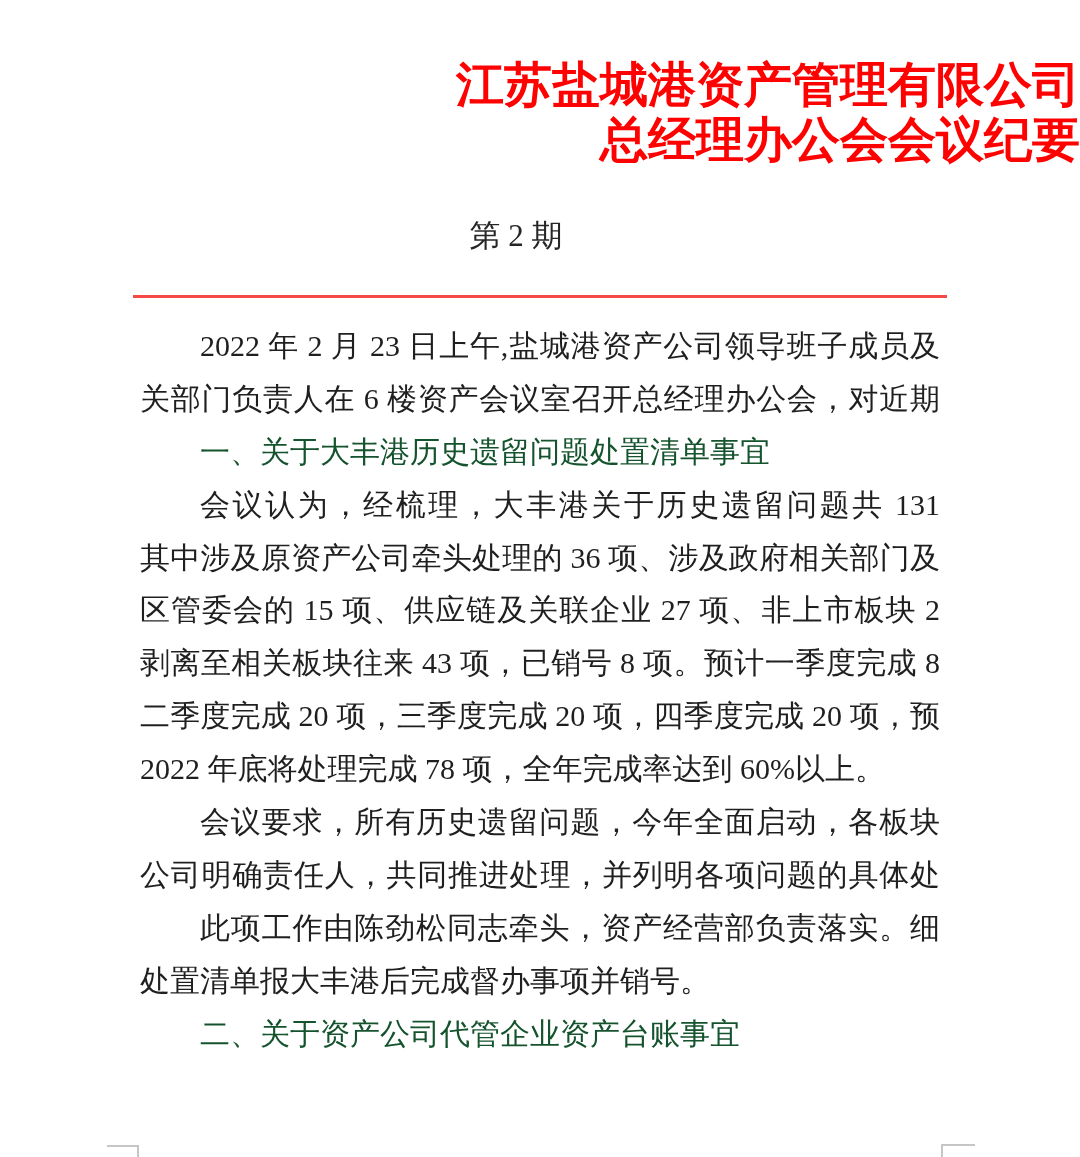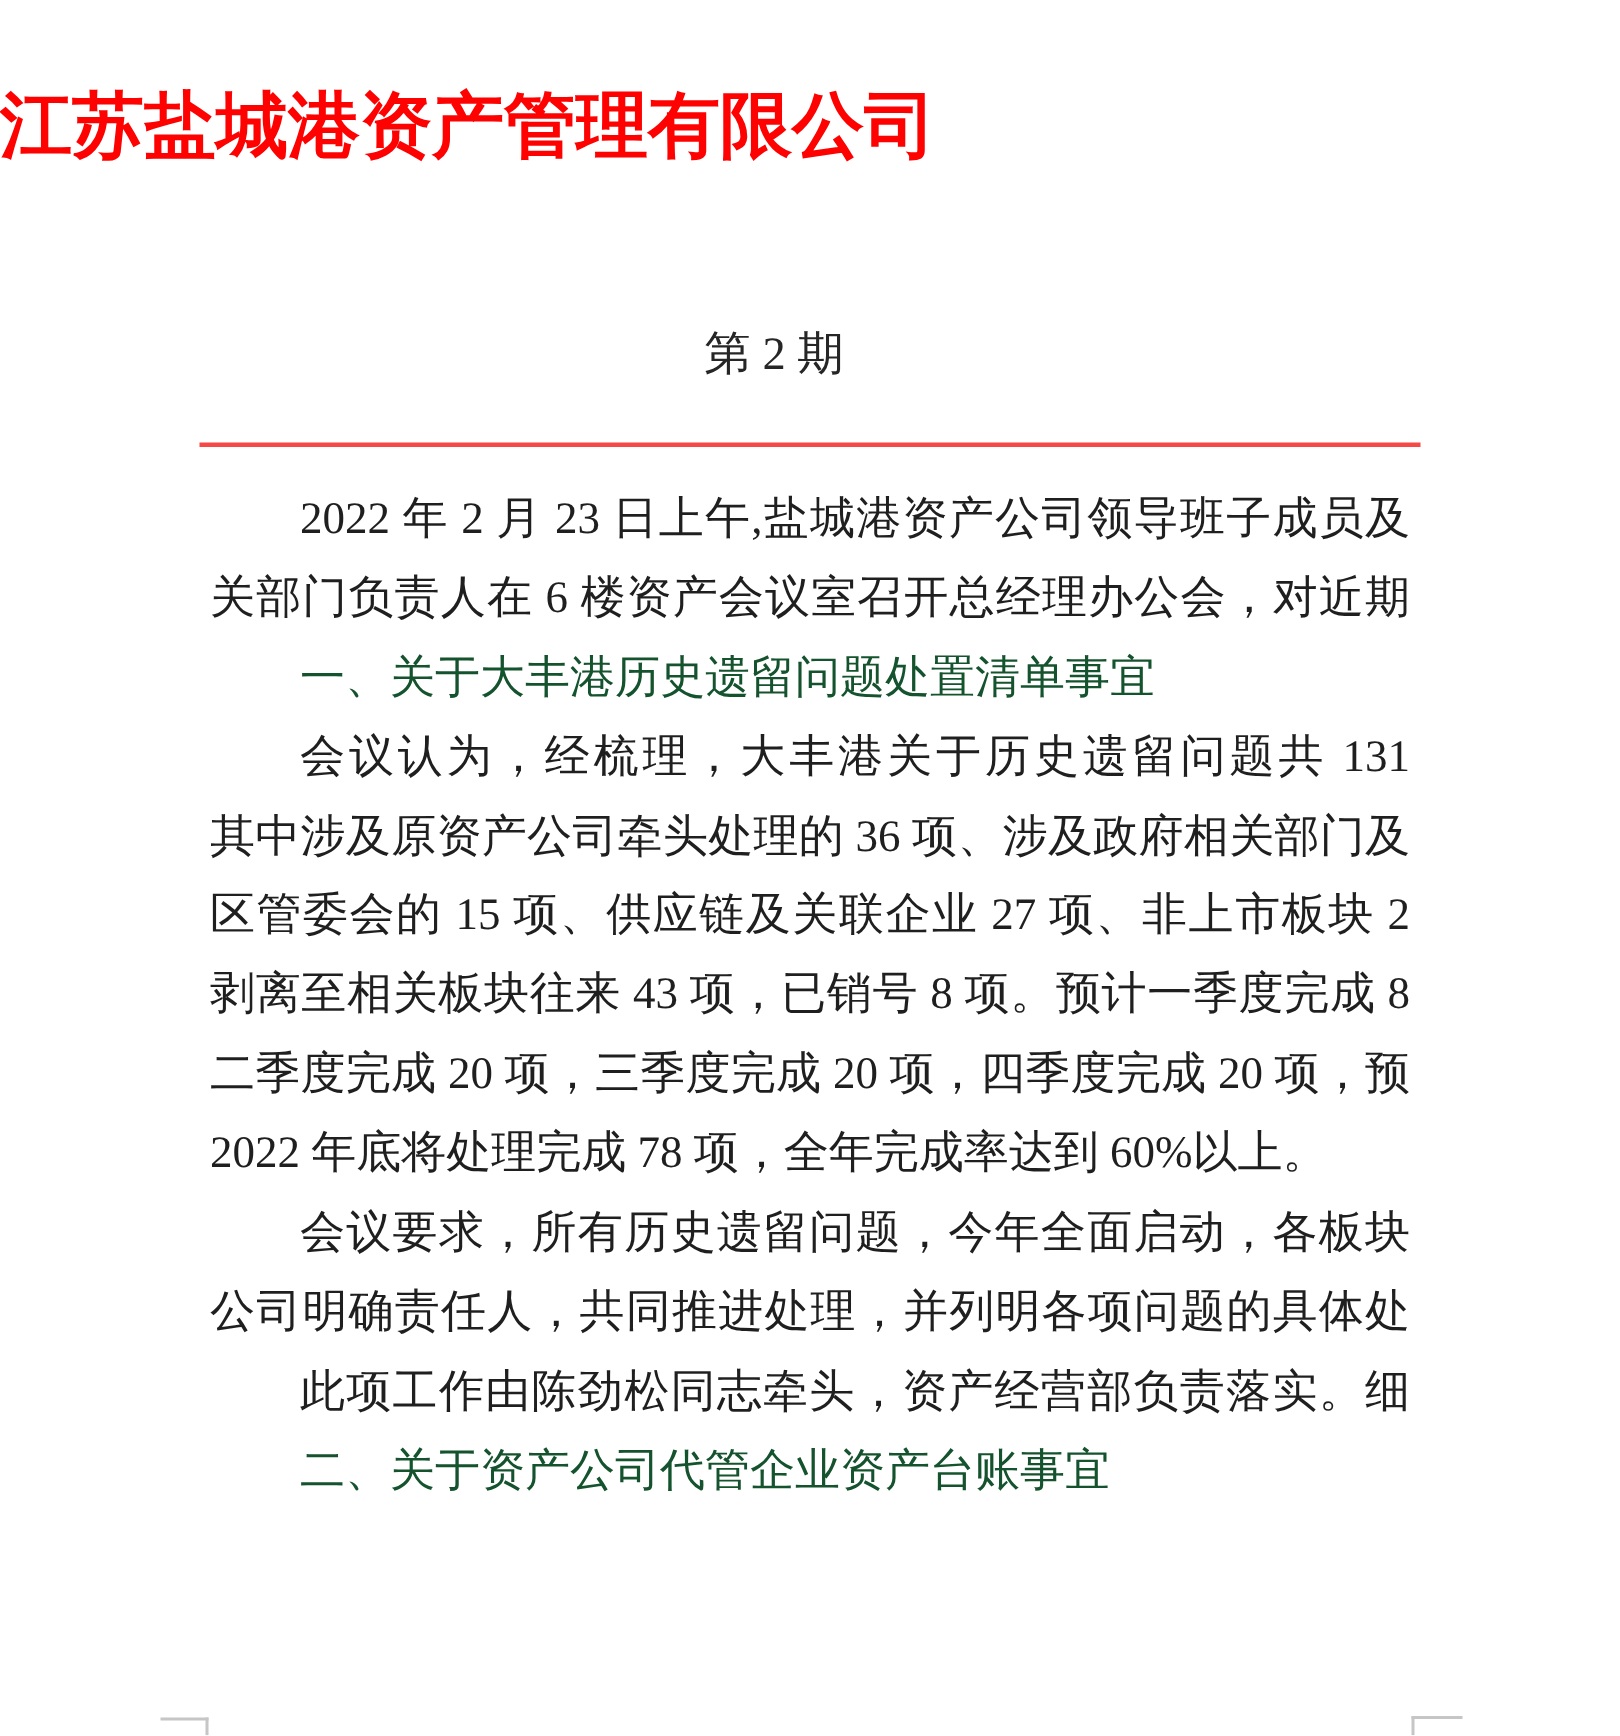--- a/index.html
+++ b/index.html
@@ -7,21 +7,21 @@
     position:relative;
     width:1080px; height:1157px;
     background:#ffffff;
     overflow:hidden;
     font-family:"Liberation Serif","DejaVu Serif",serif;
   }
 
   
   .title-line {
     position:absolute; left:0; width:1080px;
-    text-align:left;
+    text-align:right;
     font-size:48px; line-height:54px; font-weight:700;
     color:#fe0202;
     letter-spacing:0px;
   }
   .title-line.l1 { top:58px; }
   .title-line.l2 { top:113px; }
 
   
   .issue-label {
     position:absolute; left:0; top:214px; width:1012px;
@@ -62,20 +62,21 @@
   .crop-right .h { left:0;  top:0; width:34px; height:2px; }
   .crop-right .v { left:0;  top:0; width:2px;  height:13px; }
 </style>
 </head>
 <body>
 
 <div class="page">
 
   <div class="title-line l1">江苏盐城港资产管理有限公司</div>
 
+  <div class="title-line l2">总经理办公会会议纪要</div>
 
   <div class="issue-label">第 2 期</div>
 
   <div class="divider"></div>
 
   <div class="doc-body">
       <div class="para body">
         <div class="doc-line first">2022 年 2 月 23 日上午,盐城港资产公司领导班子成员及相</div>
         <div class="doc-line">关部门负责人在 6 楼资产会议室召开总经理办公会，对近期重</div>
       </div>
@@ -89,20 +90,21 @@
         <div class="doc-line">剥离至相关板块往来 43 项，已销号 8 项。预计一季度完成 8 项，</div>
         <div class="doc-line">二季度完成 20 项，三季度完成 20 项，四季度完成 20 项，预计</div>
         <div class="doc-line last">2022 年底将处理完成 78 项，全年完成率达到 60%以上。</div>
       </div>
       <div class="para body">
         <div class="doc-line first">会议要求，所有历史遗留问题，今年全面启动，各板块或</div>
         <div class="doc-line">公司明确责任人，共同推进处理，并列明各项问题的具体处理</div>
       </div>
       <div class="para body">
         <div class="doc-line first">此项工作由陈劲松同志牵头，资产经营部负责落实。细化</div>
+        <div class="doc-line last">处置清单报大丰港后完成督办事项并销号。</div>
       </div>
       <div class="para heading">
         <div class="doc-line first last">二、关于资产公司代管企业资产台账事宜</div>
       </div>
     </div>
 
   <div class="crop-mark crop-left" style="left:107px; top:1145px; width:32px; height:12px;">
     <div class="h"></div>
     <div class="v"></div>
   </div>

